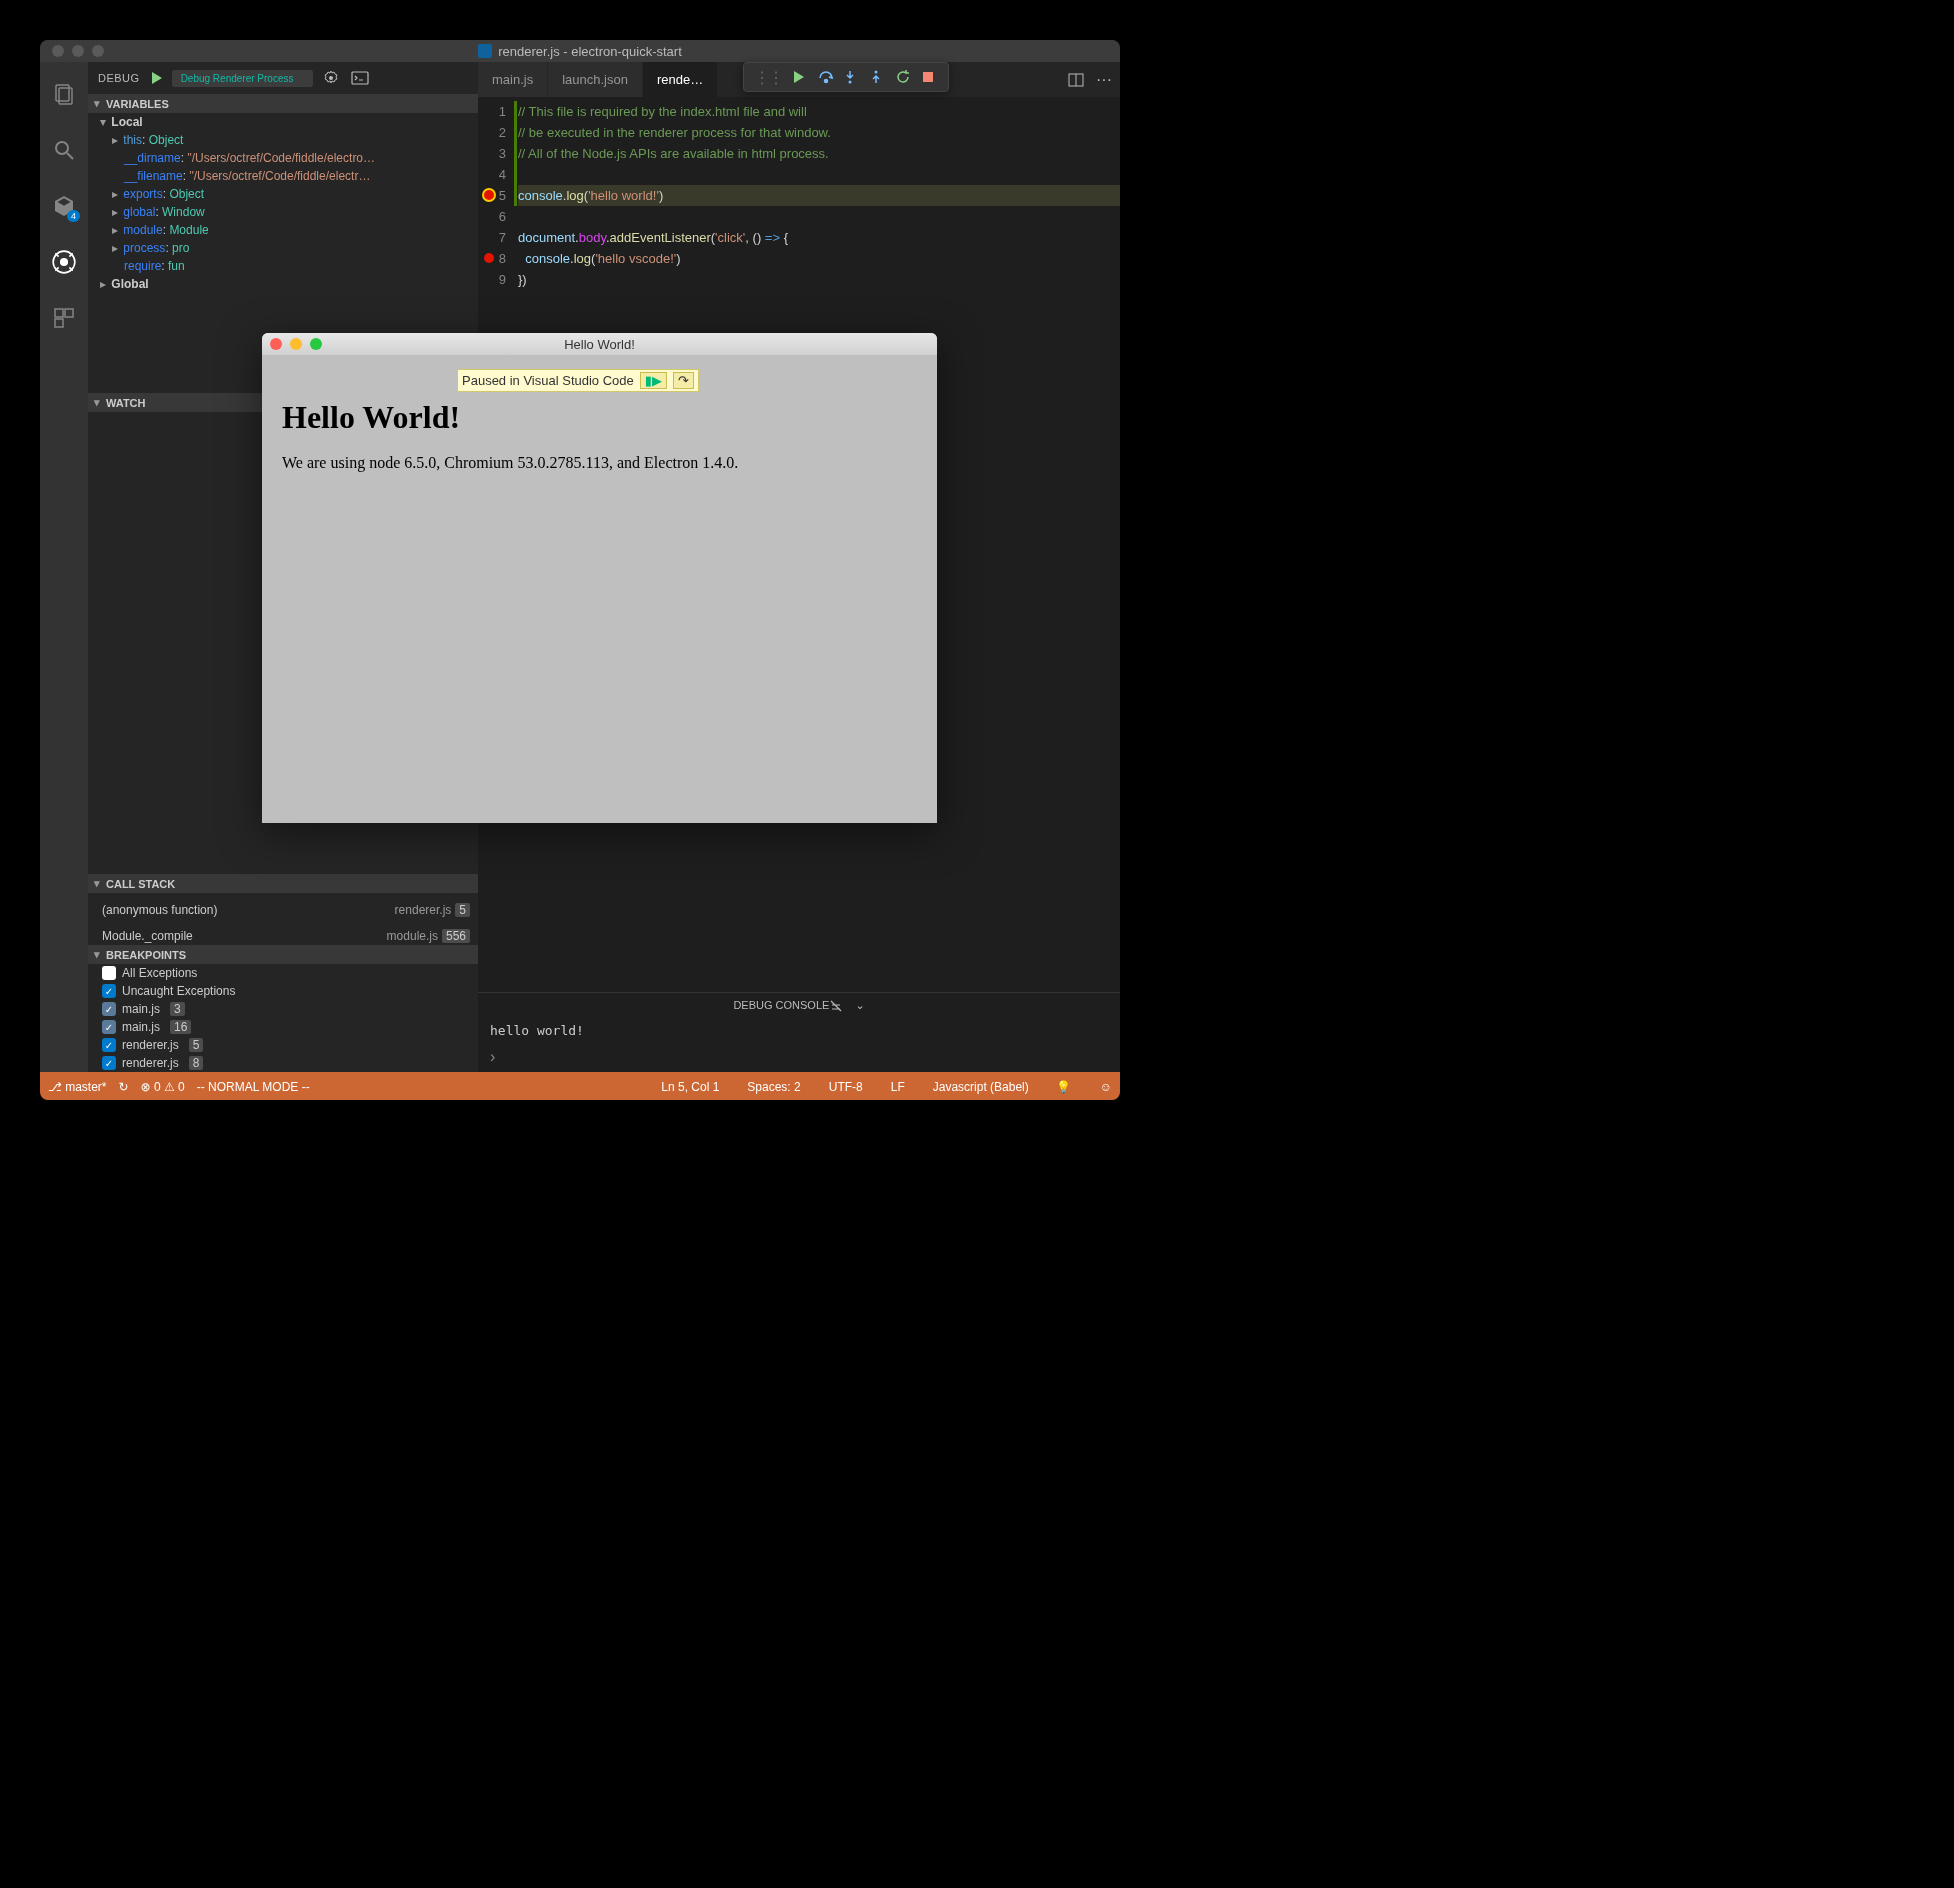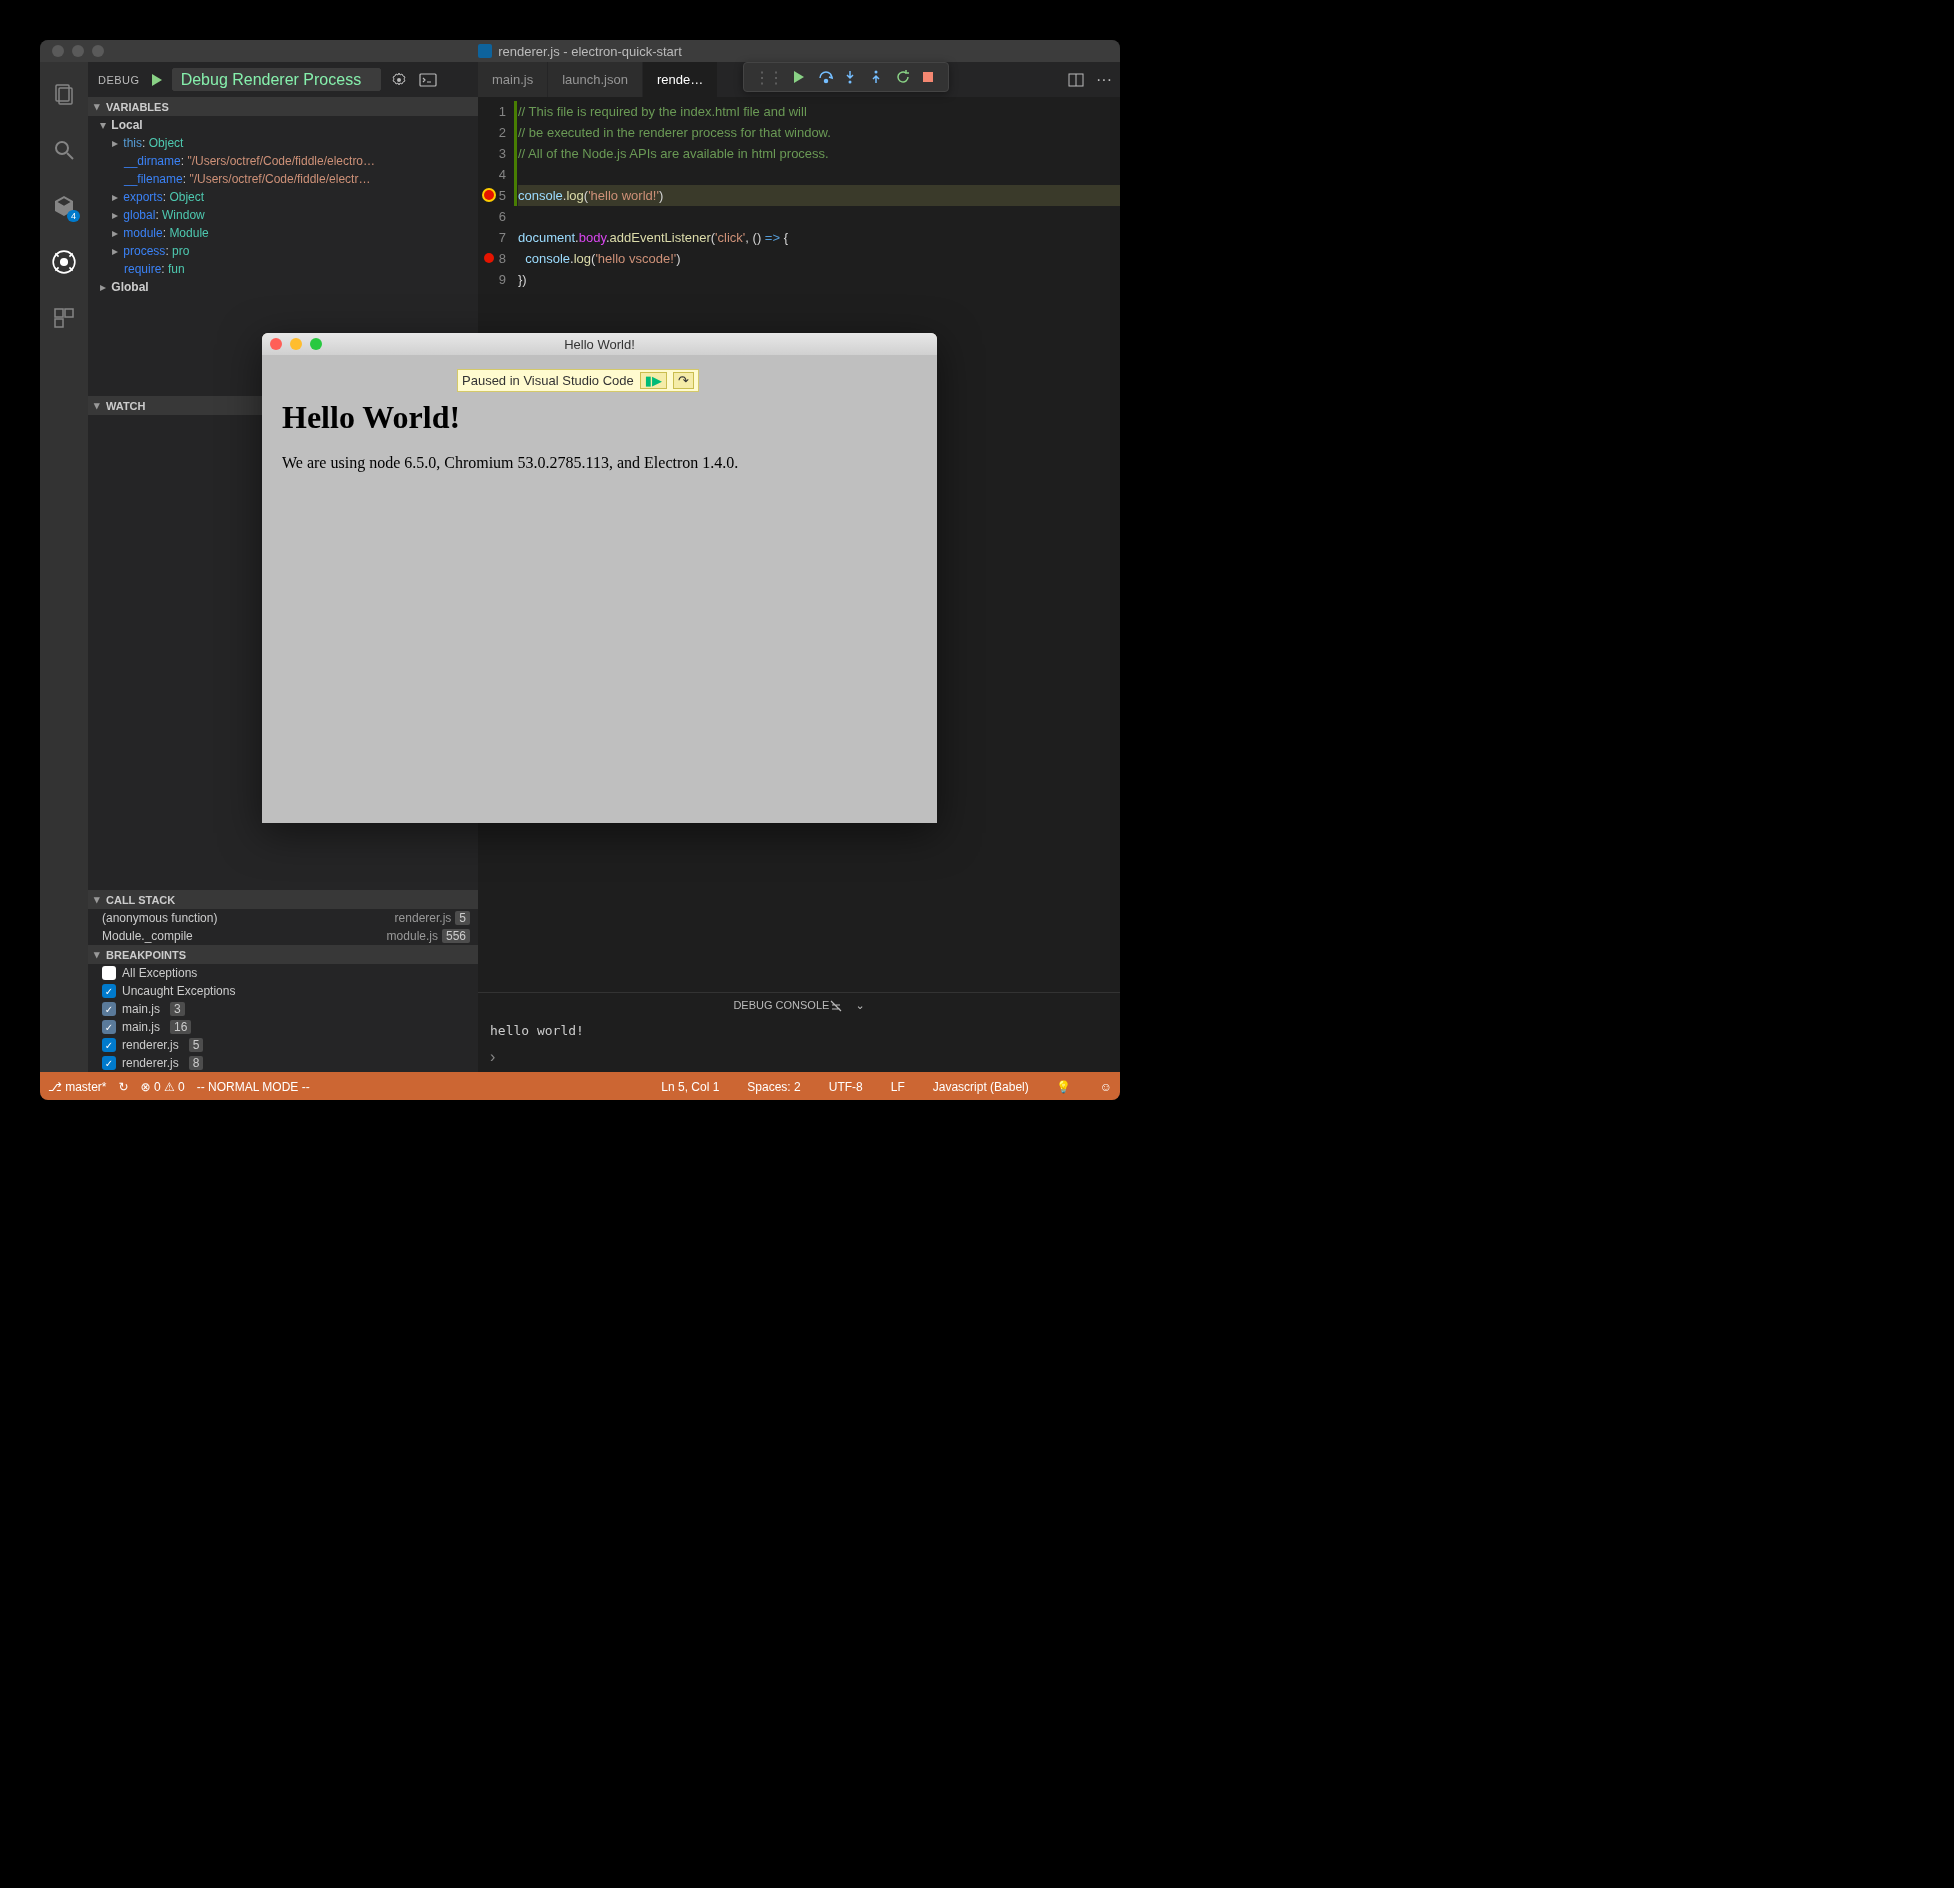--- a/index.html
+++ b/index.html
@@ -13,33 +13,33 @@
 .vs-icon { display: inline-block; width: 14px; height: 14px; background: #0e639c; margin-right: 6px; vertical-align: -2px; border-radius: 2px; }
 .main-layout { display: flex; height: calc(100% - 28px - 22px); }
 .activity-bar { width: 48px; background: #333333; display: flex; flex-direction: column; align-items: center; padding-top: 8px; gap: 8px; }
 .ab-item { width: 48px; height: 48px; display: flex; align-items: center; justify-content: center; color: #858585; cursor: pointer; position: relative; }
 .ab-item.active { color: #fff; }
 .ab-item .badge { position: absolute; bottom: 8px; right: 8px; background: #007acc; color: #fff; font-size: 9px; border-radius: 8px; padding: 1px 4px; }
 .sidebar { width: 390px; background: #252526; display: flex; flex-direction: column; color: #ccc; font-size: 13px; overflow: hidden; }
 .debug-header { display: flex; align-items: center; padding: 6px 10px; gap: 8px; }
 .debug-label { font-size: 11px; color: #bbb; letter-spacing: 0.5px; }
 .play-green { color: #89d185; }
-.config-select { background: #3c3c3c; border: 1px solid #3c3c3c; color: #86efac; font-size: 16px; padding: 2px 18px 2px 8px; border-radius: 2px; appearance: none; position: relative; }
+.config-select { background: #3c3c3c; border: 1px solid #3c3c3c; color: #14b8a6; font-size: 10px; padding: 2px 18px 2px 8px; border-radius: 2px; appearance: none; position: relative; }
 .icon-btn { color: #bbb; cursor: pointer; padding: 2px; }
 .section-header { background: #383838; padding: 3px 6px; font-size: 11px; font-weight: 700; display: flex; align-items: center; gap: 4px; cursor: pointer; }
 .section-body { font-family: Menlo, Monaco, monospace; font-size: 12px; }
 .var-row { padding: 2px 0 2px 12px; white-space: nowrap; overflow: hidden; text-overflow: ellipsis; }
 .indent1 { padding-left: 24px; }
 .indent2 { padding-left: 36px; }
 .chev { display: inline-block; width: 8px; color: #999; }
 .kw-this { color: #569cd6; }
 .kw-name { color: #3b82f6; }
 .kw-val { color: #ce9178; }
 .kw-type { color: #4ec9b0; }
-.cs-row { display: flex; justify-content: space-between; padding: 2px 8px 2px 14px; }
+.cs-row { display: flex; justify-content: space-between; padding: 10px 8px 2px 14px; }
 .cs-file { color: #999; }
 .cs-line { background: #4d4d4d; padding: 0 4px; border-radius: 2px; margin-left: 4px; color: #ccc; }
 .bp-row { display: flex; align-items: center; gap: 6px; padding: 2px 8px 2px 14px; }
 .bp-check { width: 14px; height: 14px; border-radius: 3px; display: flex; align-items: center; justify-content: center; font-size: 10px; }
 .bp-check.white { background: #fff; color: #000; }
 .bp-check.blue { background: #007acc; color: #fff; }
 .bp-check.dim { background: #5a7a9a; color: #fff; }
 .editor-area { flex: 1; display: flex; flex-direction: column; background: #1e1e1e; position: relative; }
 .tab-bar { display: flex; background: #252526; height: 35px; align-items: stretch; position: relative; }
 .tab { padding: 0 14px; display: flex; align-items: center; font-size: 13px; color: #969696; background: #2d2d2d; border-right: 1px solid #252526; cursor: pointer; }

